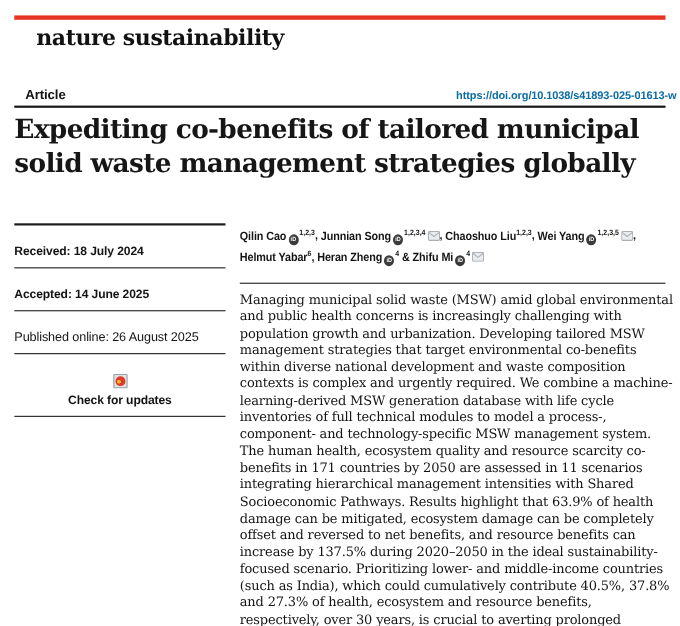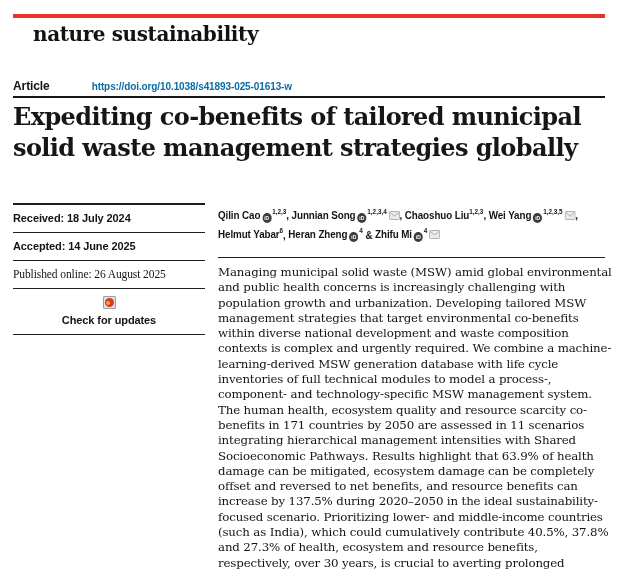--- a/index.html
+++ b/index.html
@@ -12,43 +12,43 @@
 
   
   .red-bar{position:absolute;left:13px;top:14px;width:592px;height:4px;background:var(--accent,#e63323);}
   .journal-logo{
     position:absolute;left:13px;top:22px;width:592px;
     font-family:"DejaVu Serif","Liberation Serif",serif;
     font-weight:bold;font-size:20px;letter-spacing:-0.4px;color:#121212;margin-left:20px;
   }
 
   
-  .kicker-row{position:absolute;left:13px;top:79px;width:592px;display:flex;justify-content:flex-start;align-items:baseline;}
+  .kicker-row{position:absolute;left:23px;top:79px;width:592px;display:flex;justify-content:space-between;align-items:baseline;}
   .kicker{font-size:12px;font-weight:700;color:#141414;letter-spacing:-0.1px;}
   .doi{font-size:10px;font-weight:600;color:var(--link,#0a6ca2);text-decoration:none;letter-spacing:-0.1px;margin-left:42px;}
 
   .rule-main{position:absolute;left:13px;top:96px;width:592px;border-top:2px solid #161616;}
 
   
   .title{
     position:absolute;left:13px;top:101px;width:600px;
     font-family:"DejaVu Serif","Liberation Serif",serif;
     font-weight:bold;font-size:24px;line-height:31px;letter-spacing:-0.6px;color:#161616;
     white-space:nowrap;
   }
 
   
   .meta-col{position:absolute;left:13px;top:203px;width:192px;border-top:2px solid #1d1d1d;}
   .meta-item{
     border-bottom:1.4px solid #1d1d1d;
-    padding:7px 0 8px 0;
+    padding:18px 0 8px 0;
     font-size:11px;font-weight:700;color:#141414;letter-spacing:-0.1px;
   }
   .meta-item.pub{
-    font-family:Liberation Serif, serif;
+    font-family:Liberation Sans, sans-serif;
     font-weight:400;font-size:11.5px;
   }
   .check-item{display:flex;align-items:center;gap:5px;cursor:pointer;flex-direction:column;}
   .crossmark{
     width:13px;height:13px;flex:0 0 13px;box-sizing:border-box;
     background:#dfe2e4;border:1px solid #9aa0a5;border-radius:1px;
     display:flex;align-items:center;justify-content:center;
   }
   .crossmark .dot{
     width:9px;height:9px;border-radius:50%;

